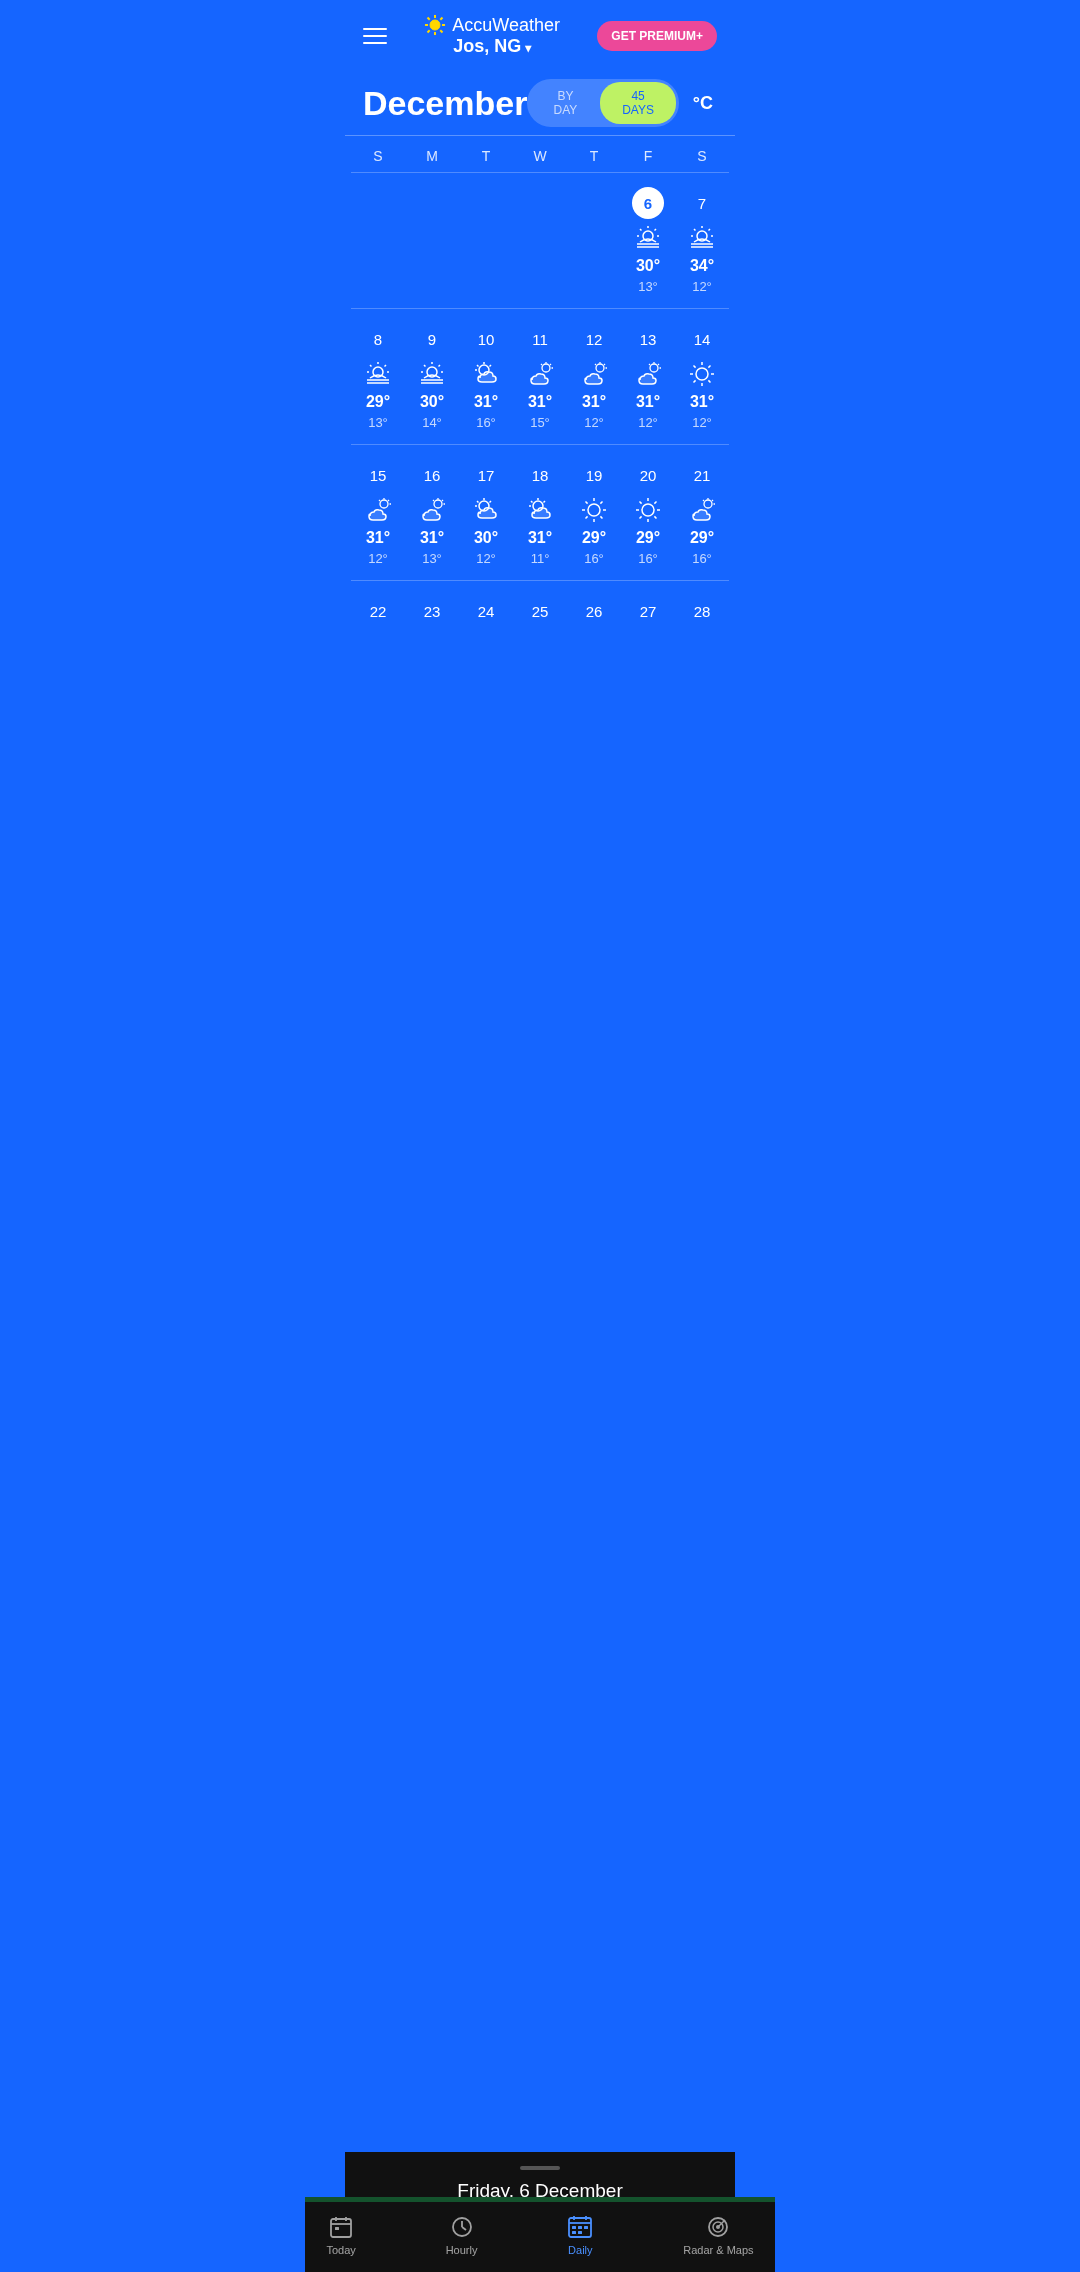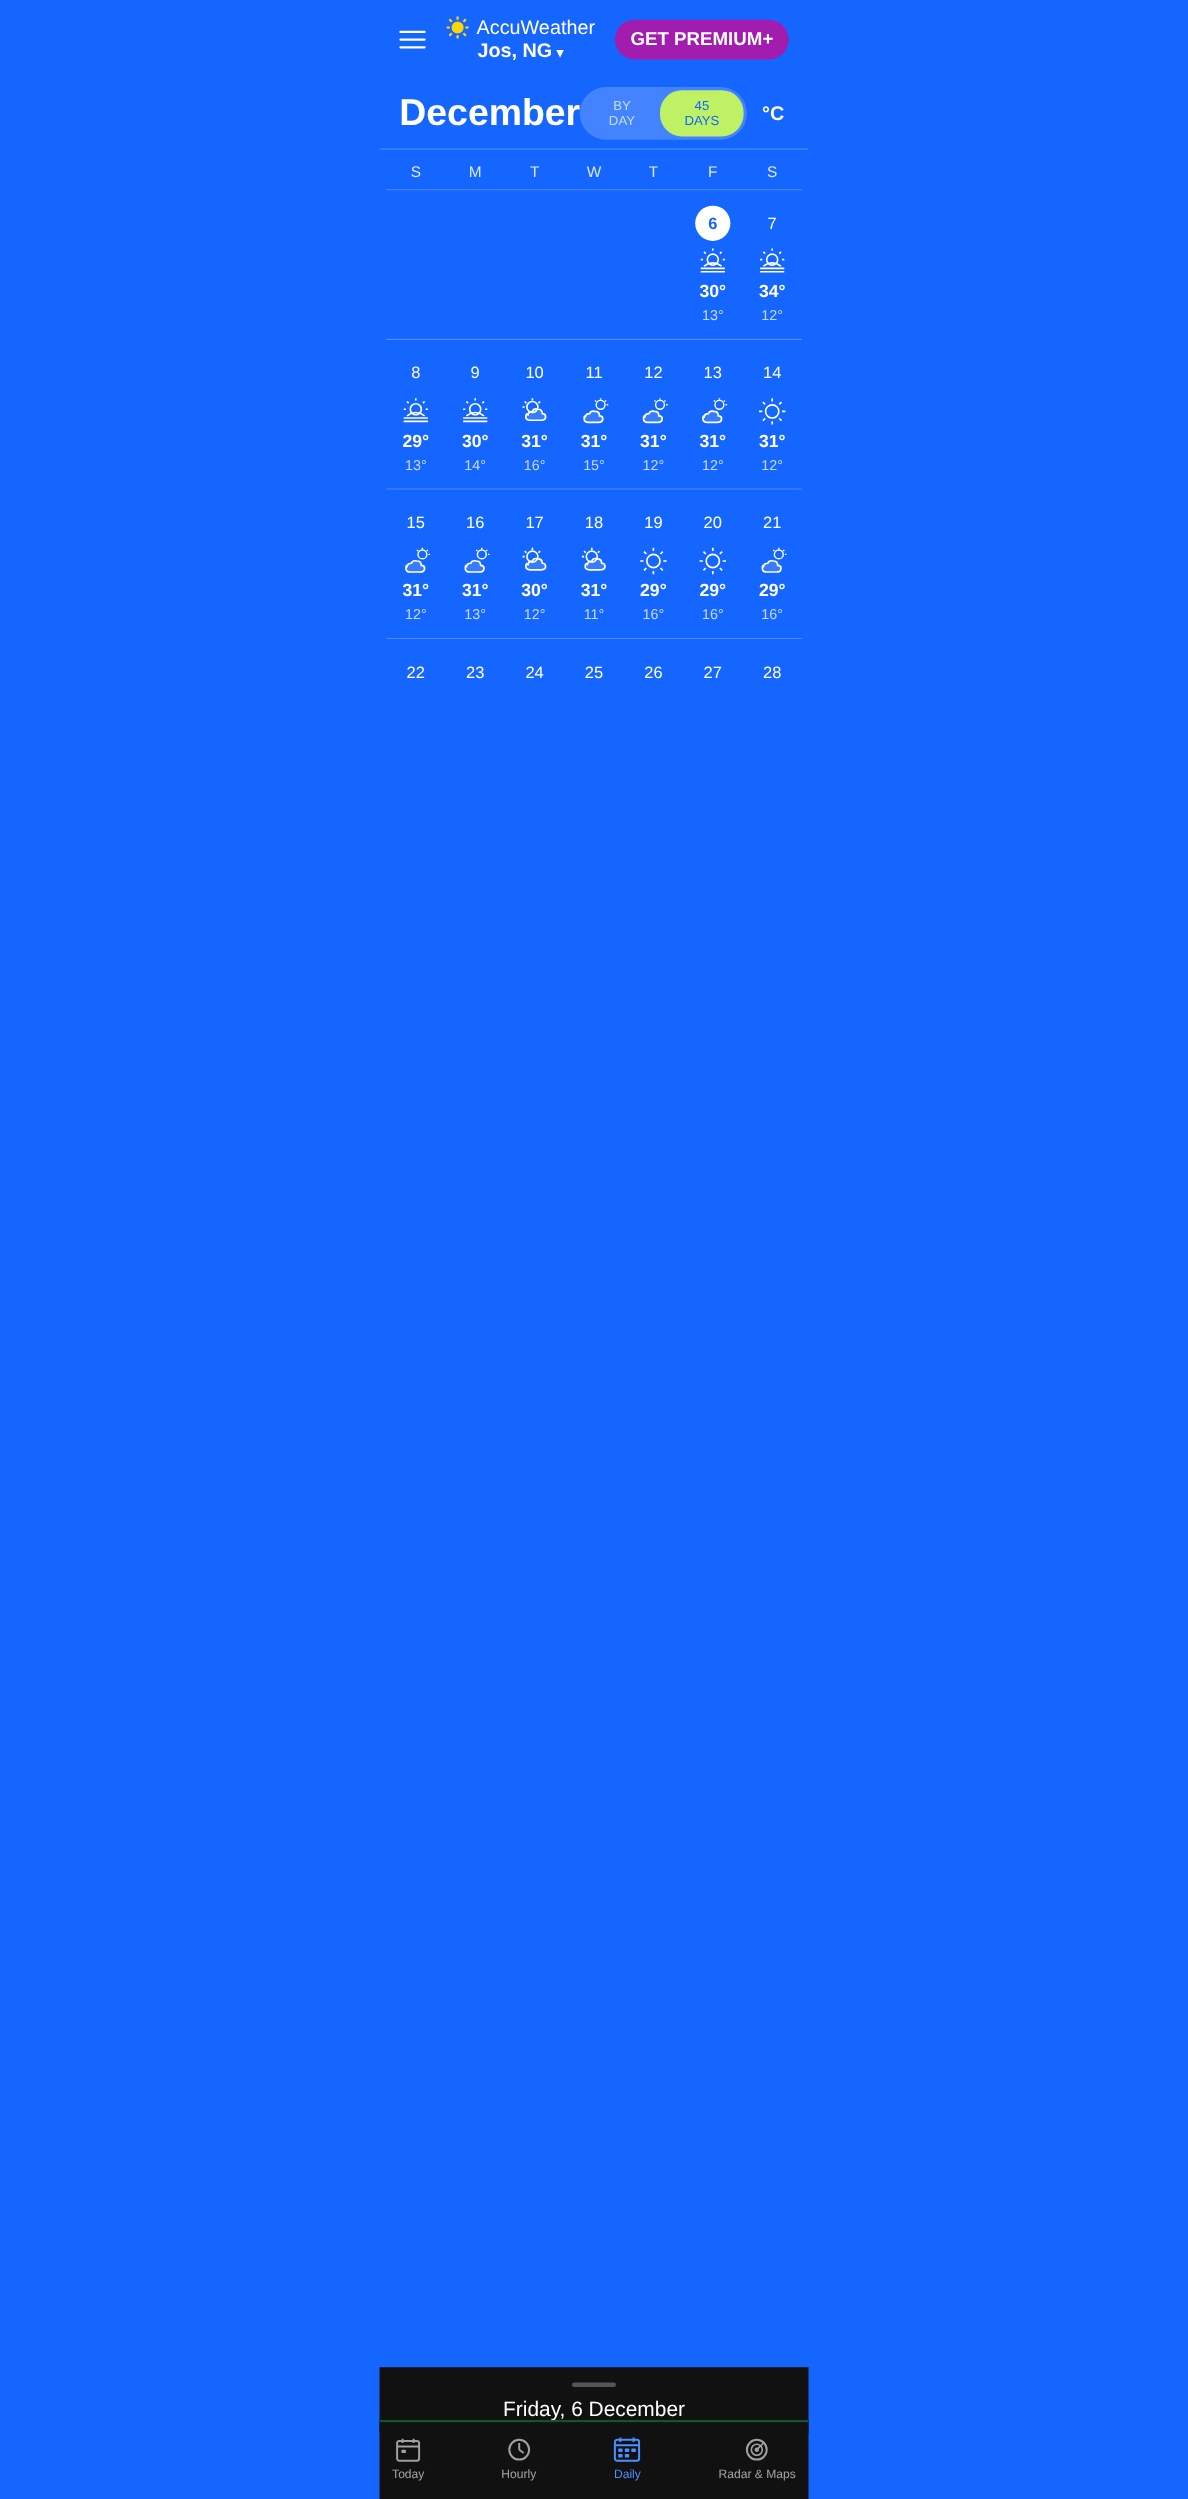--- a/index.html
+++ b/index.html
@@ -56,26 +56,26 @@
       align-items: center;
       gap: 4px;
       font-size: 18px;
       font-weight: 700;
     }
     .chevron-down {
       font-size: 12px;
       margin-top: 2px;
     }
     .premium-btn {
-      background: #a21caf;
+      background: #ec4899;
       color: white;
       border: none;
       border-radius: 20px;
       padding: 8px 14px;
-      font-size: 17px;
+      font-size: 12px;
       font-weight: 700;
       cursor: pointer;
       white-space: nowrap;
     }
 
     
     .calendar-controls {
       display: flex;
       align-items: center;
       justify-content: space-between;
@@ -208,27 +208,27 @@
       border-radius: 2px;
       margin: 0 auto 10px;
     }
 
     
     .bottom-nav {
       position: fixed;
       bottom: 0;
       left: 50%;
       transform: translateX(-50%);
-      width: 390px;
+      width: 470px;
       background: #111;
       display: flex;
       justify-content: space-around;
       align-items: center;
       padding: 8px 0 12px;
-      border-top: 2px solid #14532d;
+      border-top: 5px solid #14532d;
       gap: 47px;
     }
     .nav-item {
       display: flex;
       flex-direction: column;
       align-items: center;
       gap: 4px;
       cursor: pointer;
       padding: 4px 10px;
       opacity: 0.6;

